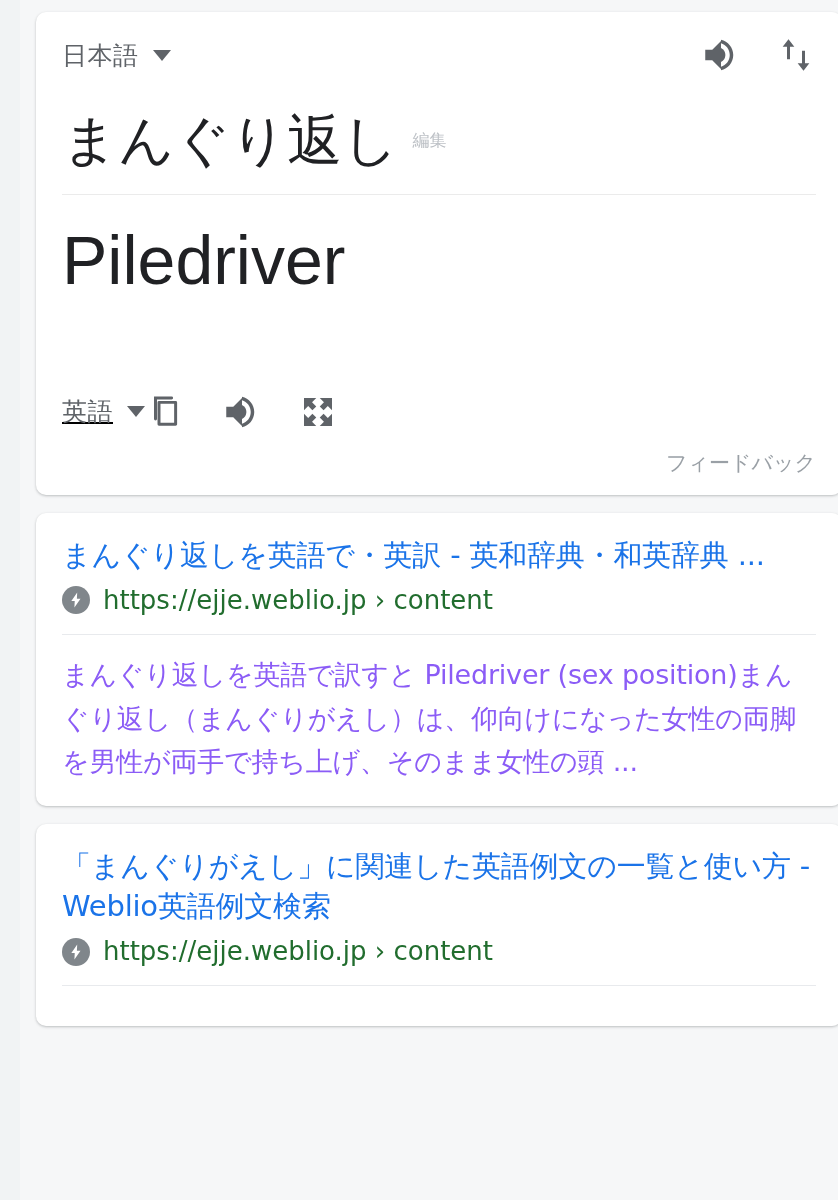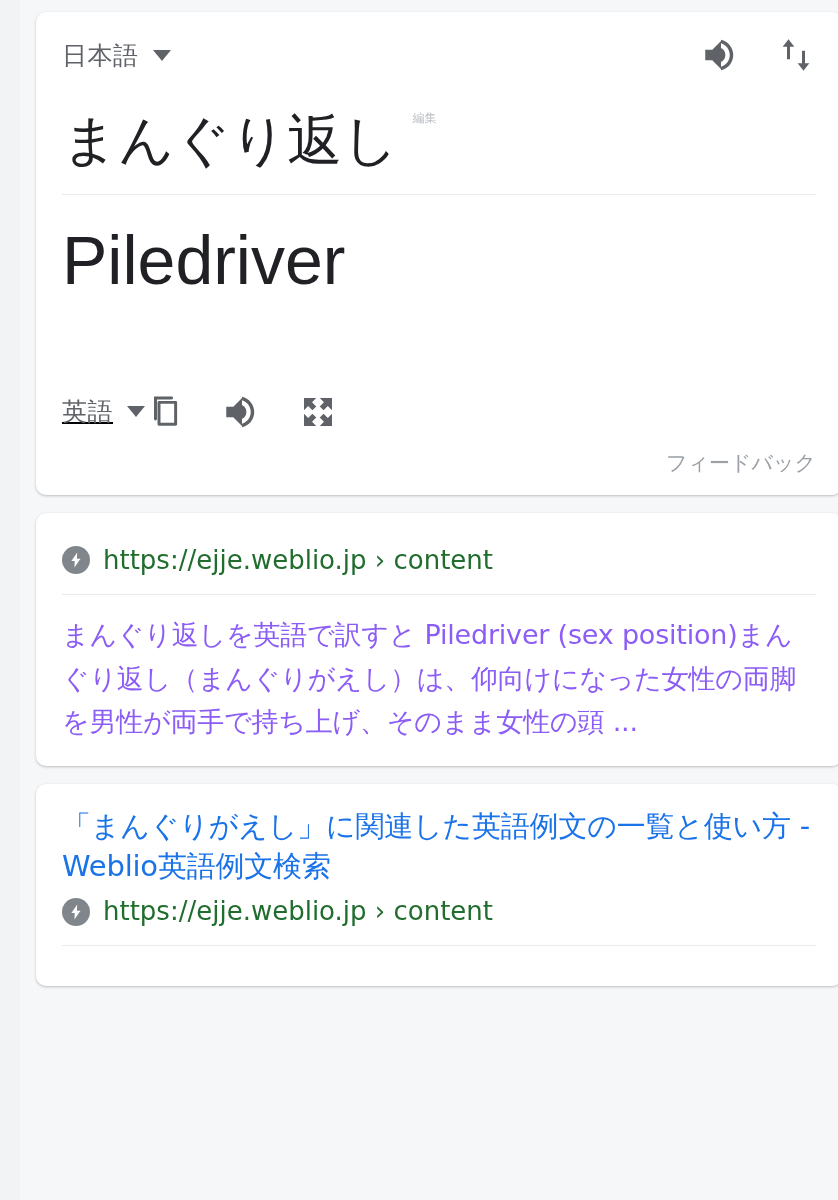--- a/index.html
+++ b/index.html
@@ -74,33 +74,33 @@
   }
 
   .ic { display: inline-flex; align-items: center; justify-content: center; cursor: pointer; }
   .ic svg { display: block; }
 
   .source-block {
     margin-top: 34px;
   }
   .src-line {
     display: flex;
-    align-items: flex-start;
+    align-items: center;
     gap: 14px;
   }
   .src-text {
     font-size: 55px;
     line-height: 1.12;
     color: #202124;
     font-weight: 400;
     letter-spacing: 0px;
     font-family: "DejaVu Sans", "Liberation Sans", sans-serif;
   }
   .edit-link {
-    font-size: 12px;
+    font-size: 17px;
     color: #bdc1c6;
     cursor: pointer;
     white-space: nowrap;
   }
   .romaji {
     margin-top: 12px;
     font-size: 28px;
     color: #9aa0a6;
     line-height: 1.2;
   }
@@ -263,20 +263,21 @@
             <path d="M20 20h-7l2.4-2.4L13 15.2 15.2 13l2.4 2.4L20 13v7z"></path>
           </svg>
         </span>
       </div>
     </div>
 
     <div class="feedback">フィードバック</div>
   </div>
 
   <div class="card rcard">
+    <div class="r-title">まんぐり返しを英語で・英訳 - 英和辞典・和英辞典 ...</div>
     <div class="r-url-row">
       <span class="amp-icon">
         <svg width="18" height="18" viewBox="0 0 24 24" fill="#ffffff" aria-hidden="true">
           <path d="M13.6 2L5.8 13.2h4.5L9.9 22l8.1-11.6h-4.8L13.6 2z"></path>
         </svg>
       </span>
       <span class="r-url">https://ejje.weblio.jp › content</span>
     </div>
     <div class="r-divider"></div>
     <div class="r-snippet">まんぐり返しを英語で訳すと Piledriver (sex position)まんぐり返し（まんぐりがえし）は、仰向けになった女性の両脚を男性が両手で持ち上げ、そのまま女性の頭 ...</div>

